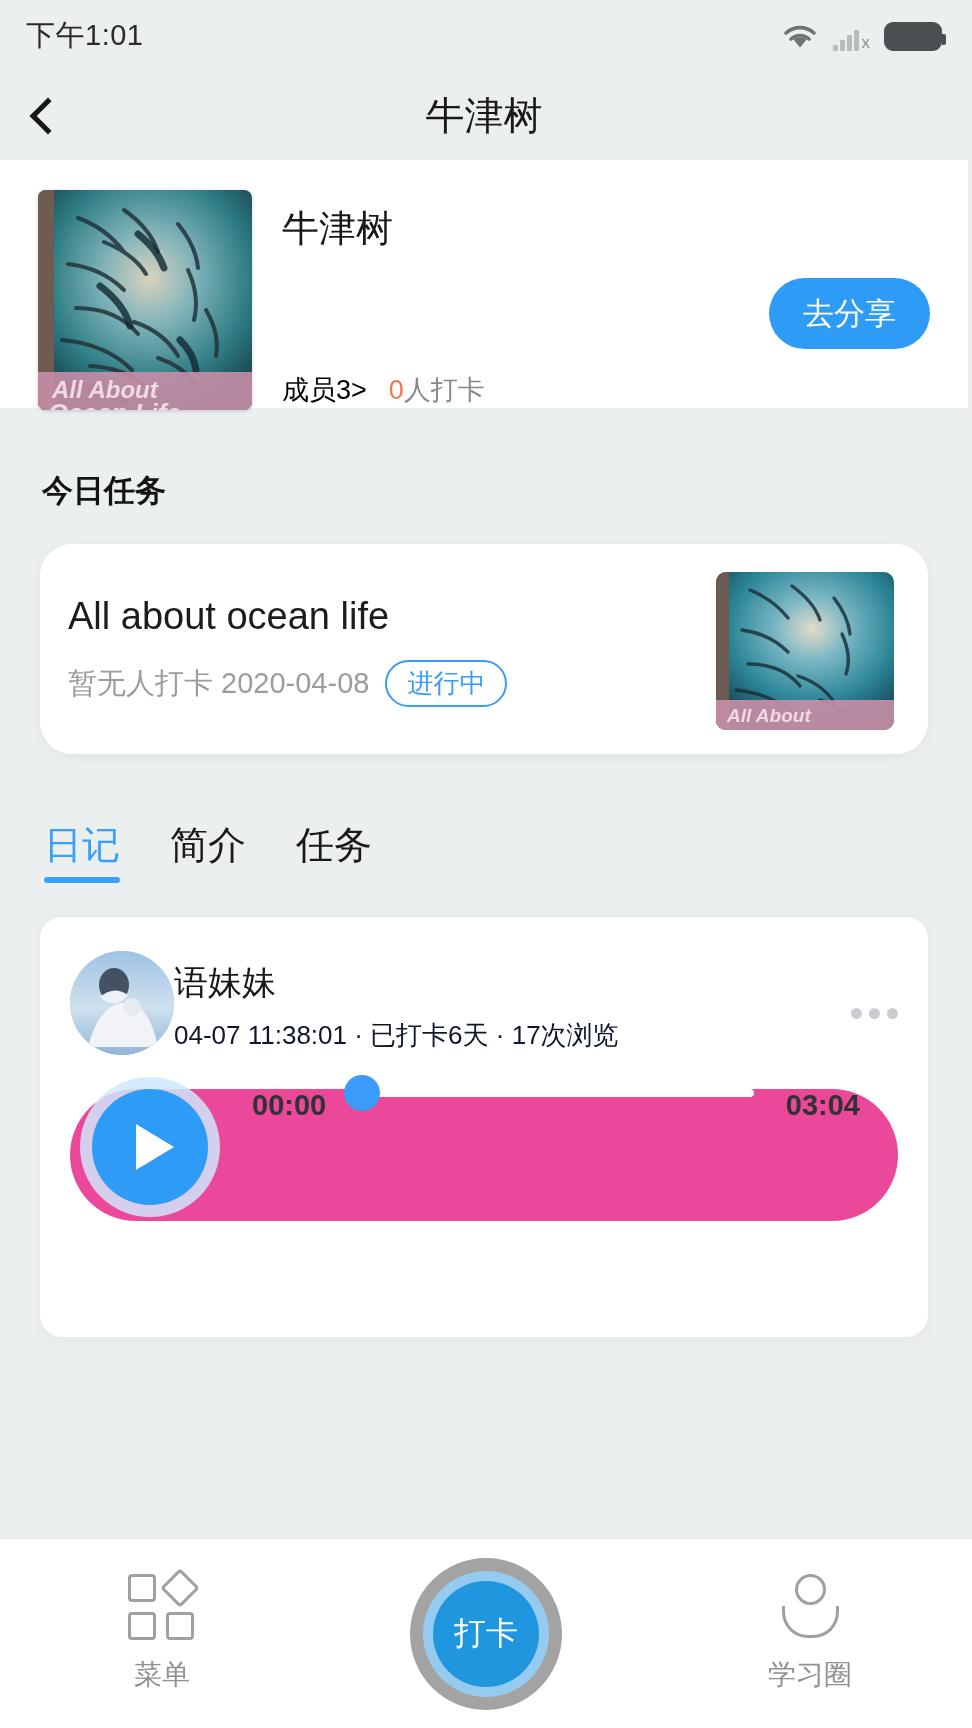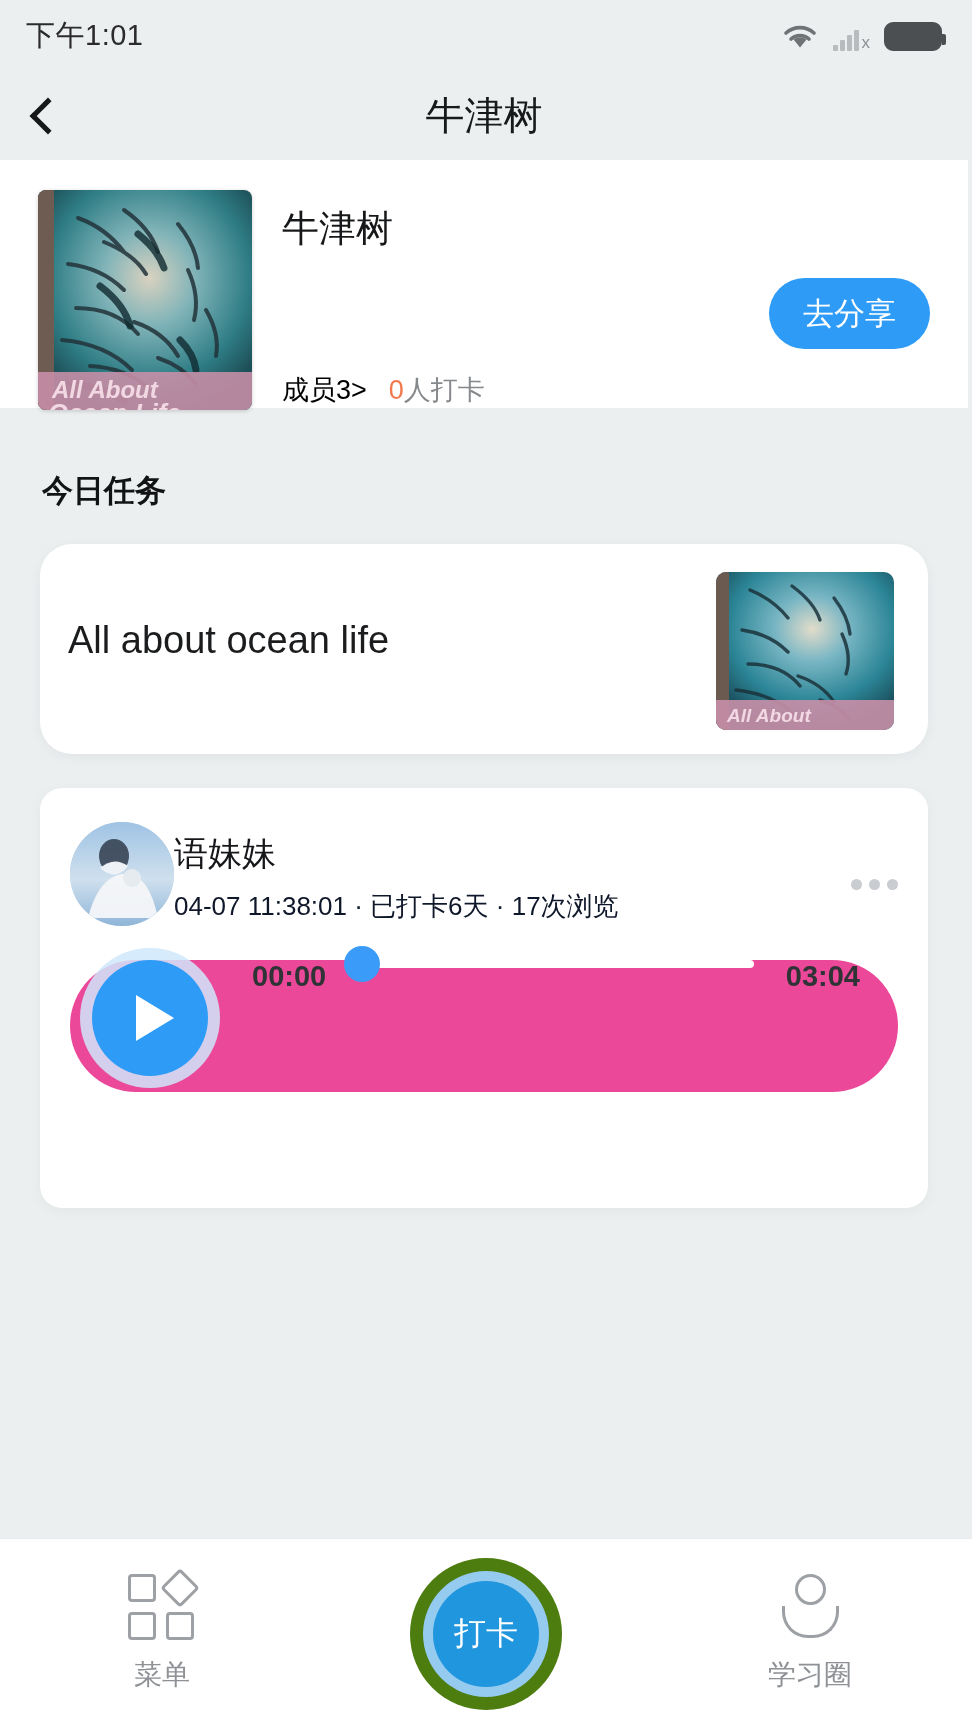--- a/index.html
+++ b/index.html
@@ -197,21 +197,21 @@
     position:absolute; left:6px; top:32px; width:57px; height:32px;
     border:3px solid #9da0a4; border-top:none;
     border-radius:0 0 26px 26px;
   }
   .checkin-wrap {
     width:200px; display:flex; align-items:center; justify-content:center;
     position:relative;
   }
   .ring-outer {
     width:152px; height:152px; border-radius:50%;
-    background:#4d7c0f; display:flex; align-items:center; justify-content:center;text-align:right;
+    background:#a3a3a3; display:flex; align-items:center; justify-content:center;text-align:right;
   }
   .ring-mid {
     width:126px; height:126px; border-radius:50%;
     background:#95cbef; display:flex; align-items:center; justify-content:center;
   }
   .ring-in {
     width:106px; height:106px; border-radius:50%;
     background:#1f96dd; display:flex; align-items:center; justify-content:center;
     color:#fff; font-size:32px; cursor:pointer;
   }
@@ -297,20 +297,24 @@
       <button class="share-btn">去分享</button>
     </div>
   </div>
 
   <div class="section">
     <div class="section-title">今日任务</div>
 
     <div class="task-card">
       <div class="task-left">
         <div class="task-title">All about ocean life</div>
+        <div class="task-meta">
+          <span class="task-meta-text">暂无人打卡 2020-04-08</span>
+          <span class="task-status">进行中</span>
+        </div>
       </div>
       <div class="task-thumb">
         <svg viewBox="0 0 178 158" preserveAspectRatio="none" width="178" height="158">
           <defs>
             <radialGradient id="oc2" cx="54%" cy="36%" r="64%">
               <stop offset="0%" stop-color="#e2dcca"></stop>
               <stop offset="32%" stop-color="#79b6c4"></stop>
               <stop offset="72%" stop-color="#2b8596"></stop>
               <stop offset="100%" stop-color="#1b515f"></stop>
             </radialGradient>
@@ -327,20 +331,25 @@
             <path d="M82 104 q24 8 36 26"></path>
               <path d="M20 118 q36 4 58 24"></path>
             <path d="M104 128 q20 6 30 20"></path>
           </g>
           <rect x="0" y="128" width="178" height="30" fill="#c98fa8" opacity=".9"></rect>
           <text x="11" y="150" font-family="Liberation Sans, sans-serif" font-size="19" font-weight="bold" fill="#f2d8e2" font-style="italic">All About</text>
         </svg>
       </div>
     </div>
 
+    <div class="tabs">
+      <div class="tab active">日记</div>
+      <div class="tab">简介</div>
+      <div class="tab">任务</div>
+    </div>
 
     <div class="post-card">
       <div class="post-head">
         <div class="avatar">
           <svg viewBox="0 0 104 104" width="104" height="104">
             <defs>
               <linearGradient id="av1" x1="0" y1="0" x2="0" y2="1">
                 <stop offset="0%" stop-color="#9fc3e4"></stop>
                 <stop offset="55%" stop-color="#cfe0ee"></stop>
                 <stop offset="100%" stop-color="#8fb5d8"></stop>

